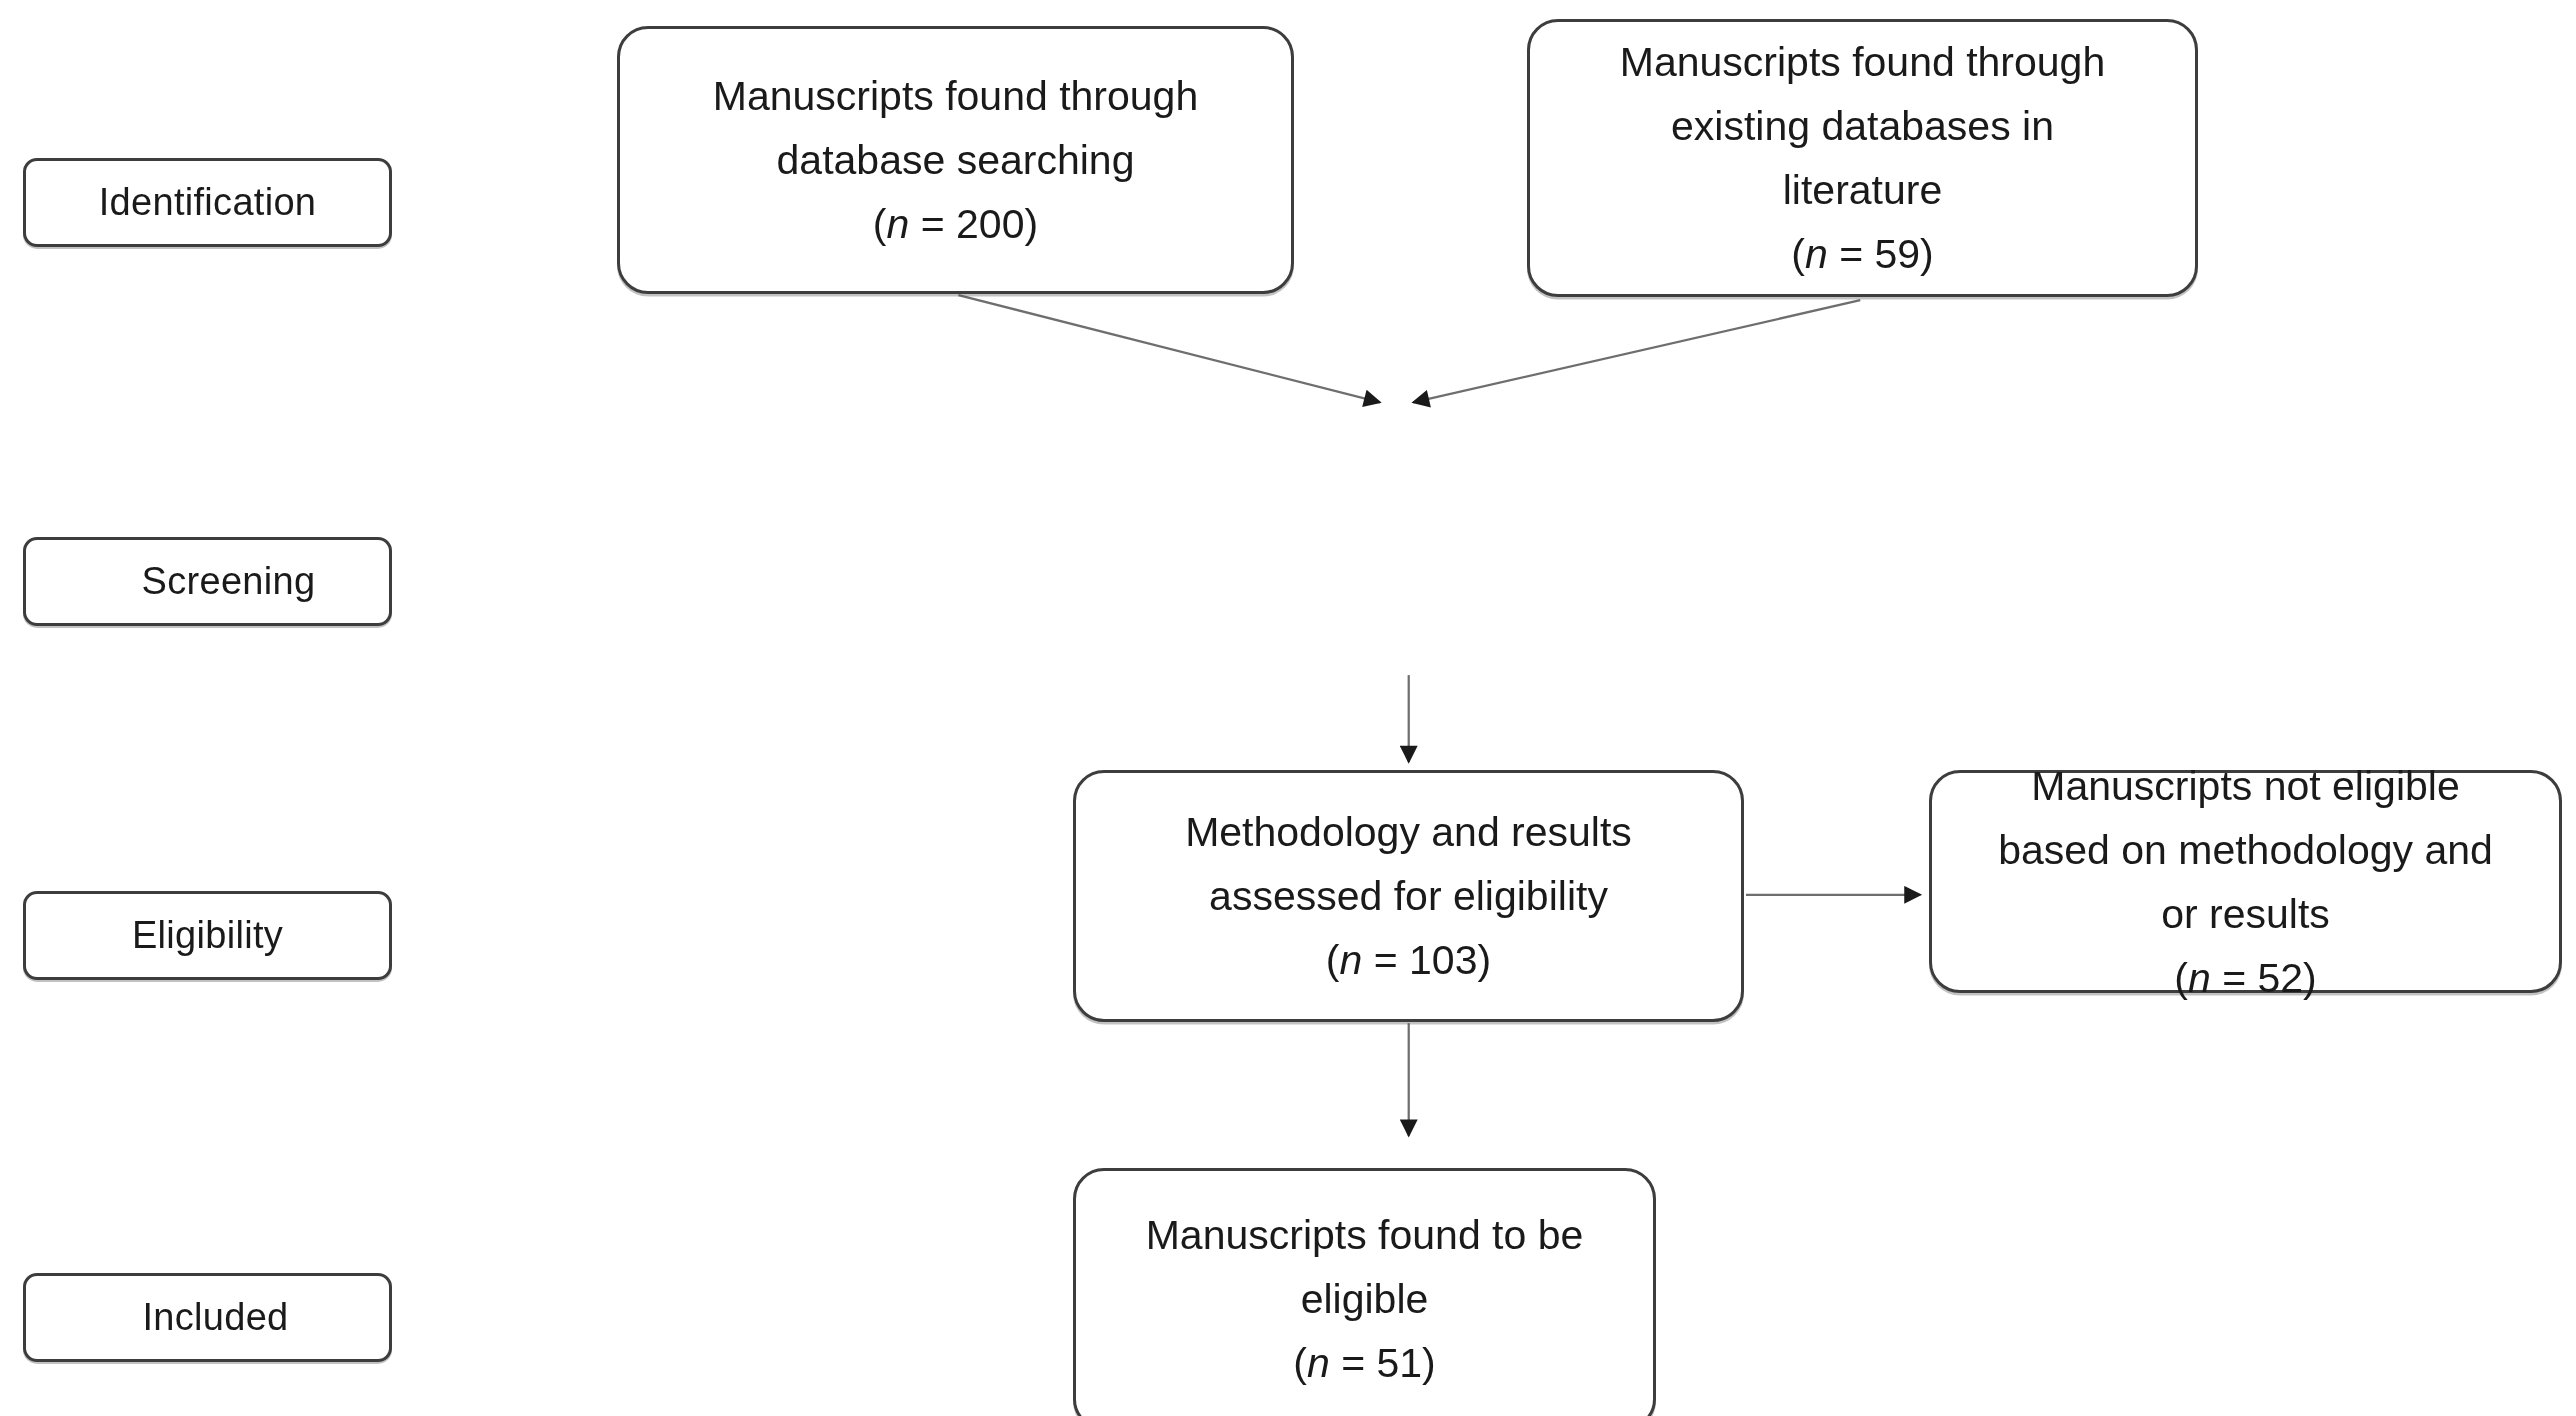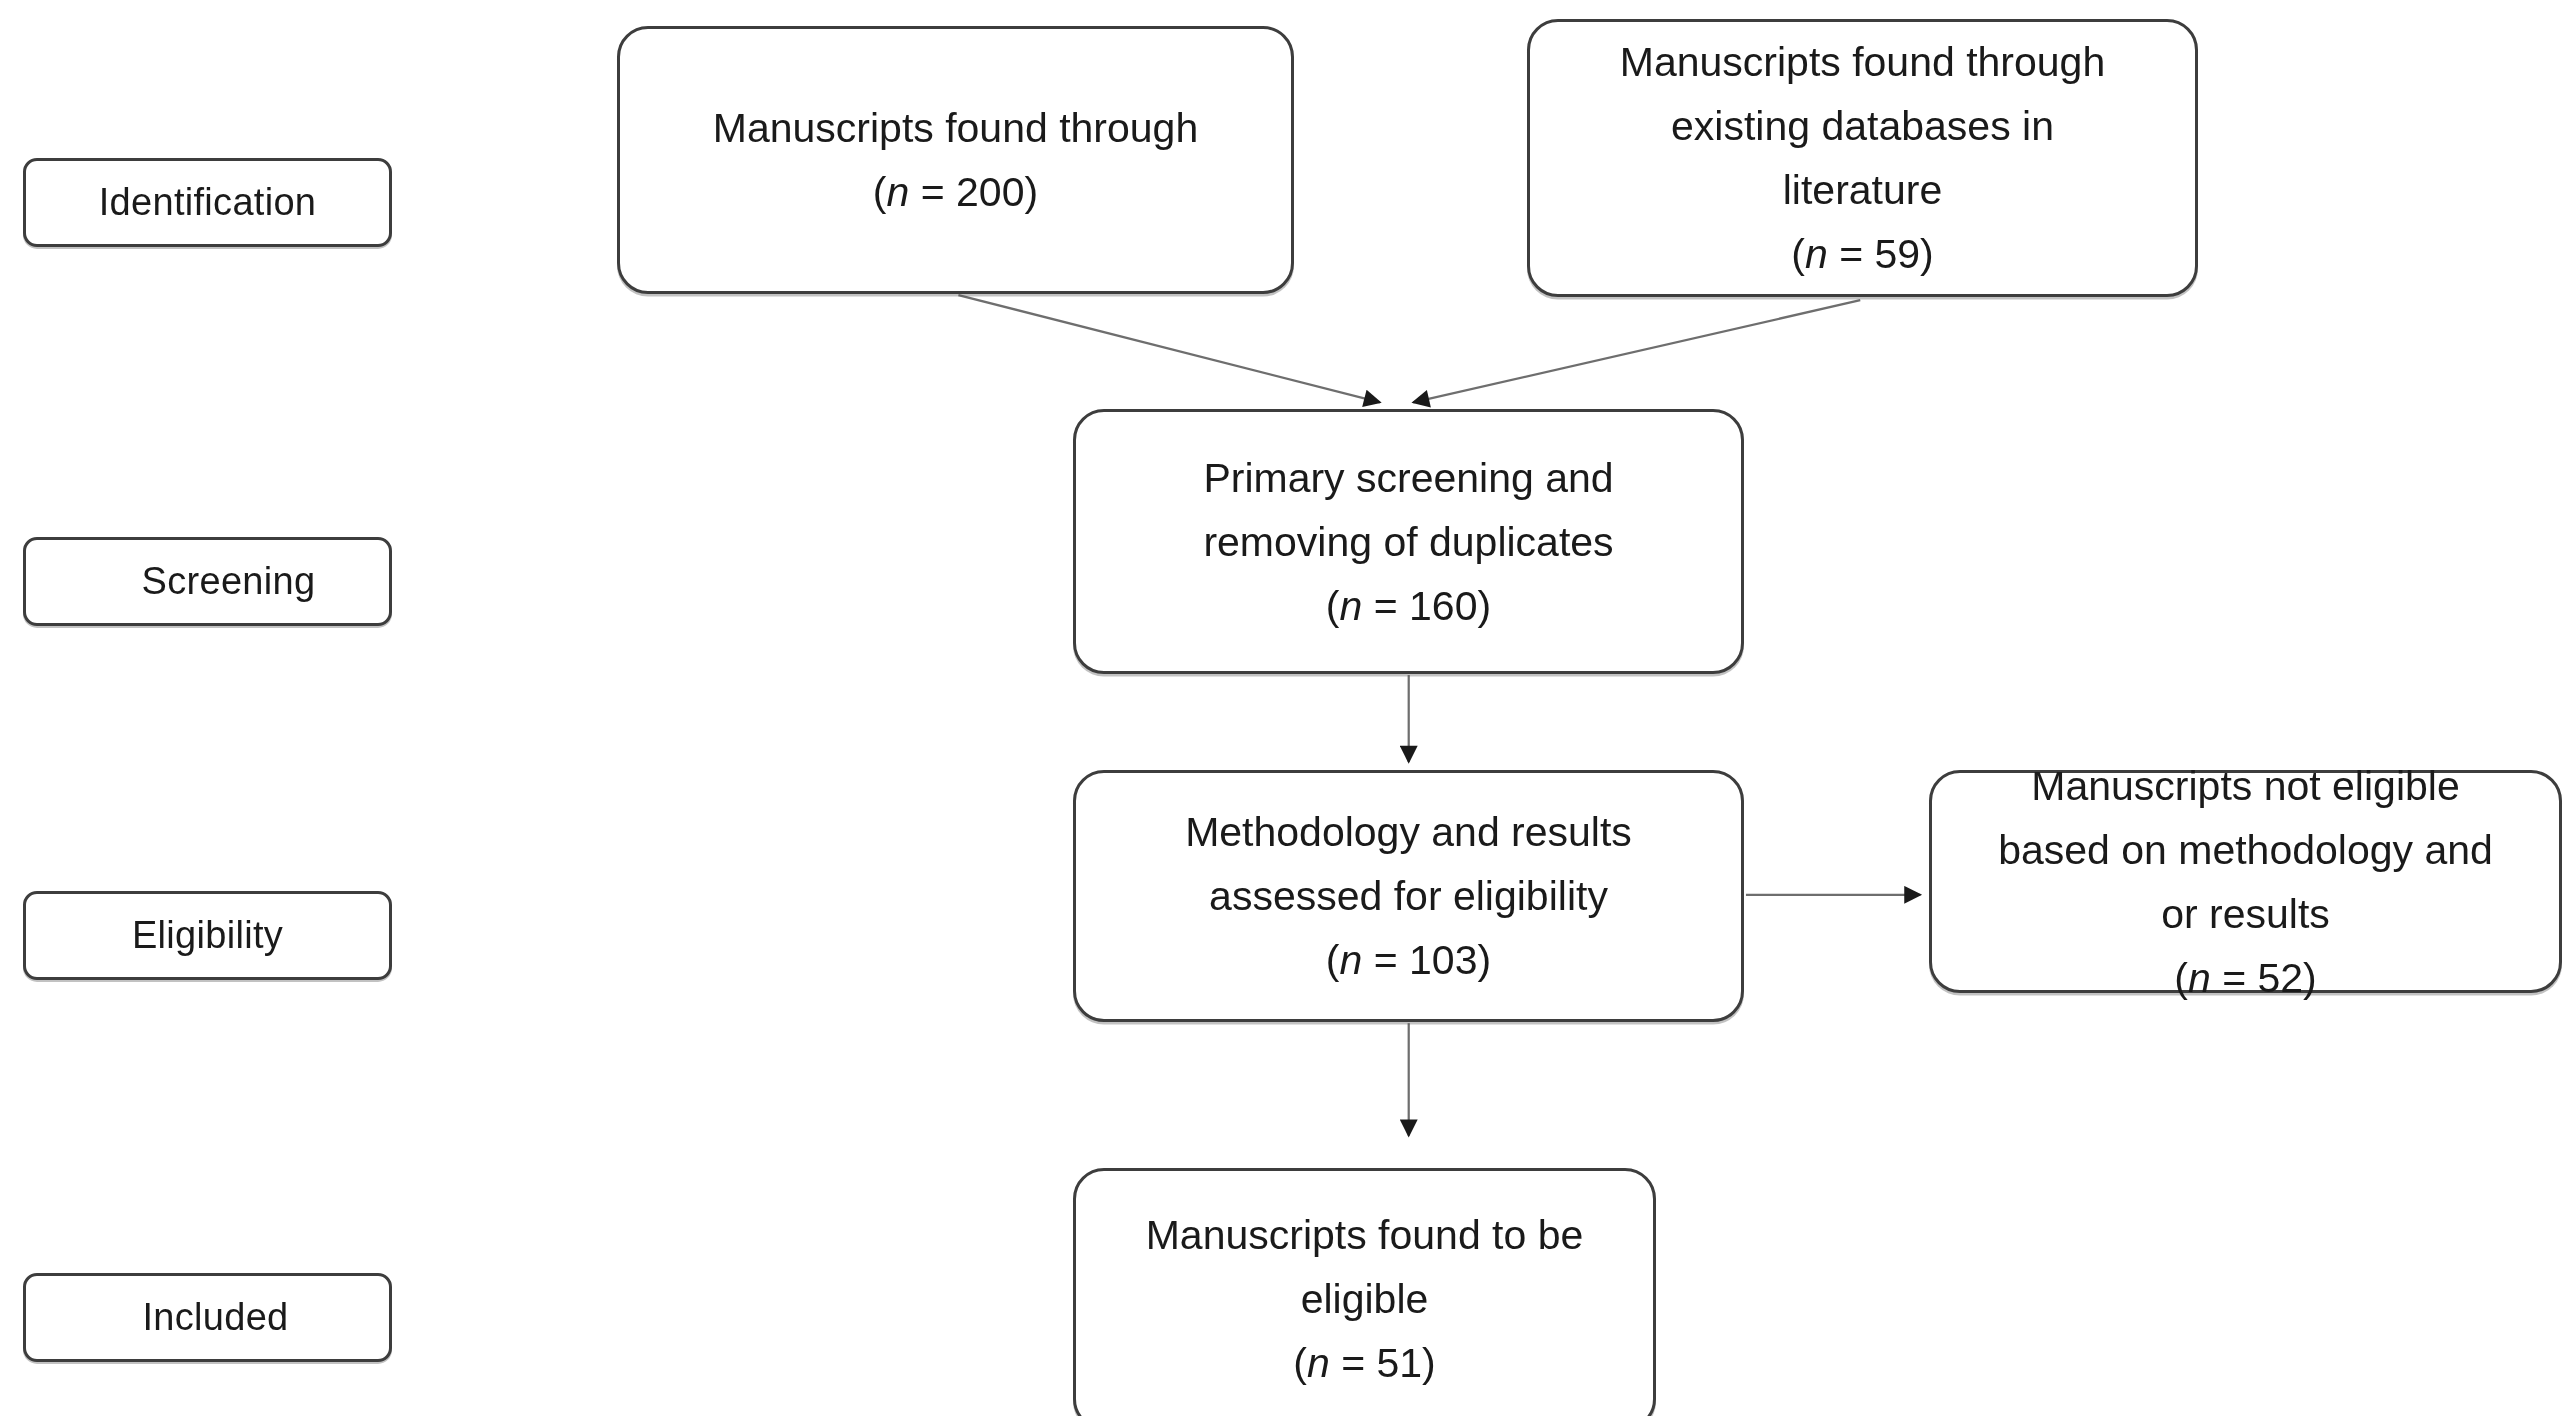--- a/index.html
+++ b/index.html
@@ -99,35 +99,31 @@
   </div>
   <div class="stage-box" id="stage-eligibility">
     <span>Eligibility</span>
   </div>
   <div class="stage-box" id="stage-included">
     <span>Included</span>
   </div>
 
   <div class="flow-box" id="box-database">
     <div class="line">Manuscripts found through</div>
+    <div class="line">database searching</div>
     <div class="line count"><span>(</span><span class="var">n</span><span> = 200)</span></div>
   </div>
 
   <div class="flow-box" id="box-existing">
     <div class="line">Manuscripts found through</div>
     <div class="line">existing databases in</div>
     <div class="line">literature</div>
     <div class="line count"><span>(</span><span class="var">n</span><span> = 59)</span></div>
   </div>
 
-  <div class="flow-box" id="box-primary">
-    <div class="line">Primary screening and</div>
-    <div class="line">removing of duplicates</div>
-    <div class="line count"><span>(</span><span class="var">n</span><span> = 160)</span></div>
-  </div>
 
   <div class="flow-box" id="box-method">
     <div class="line">Methodology and results</div>
     <div class="line">assessed for eligibility</div>
     <div class="line count"><span>(</span><span class="var">n</span><span> = 103)</span></div>
   </div>
 
   <div class="flow-box" id="box-noteligible">
     <div class="line">Manuscripts not eligible</div>
     <div class="line">based on methodology and</div>

